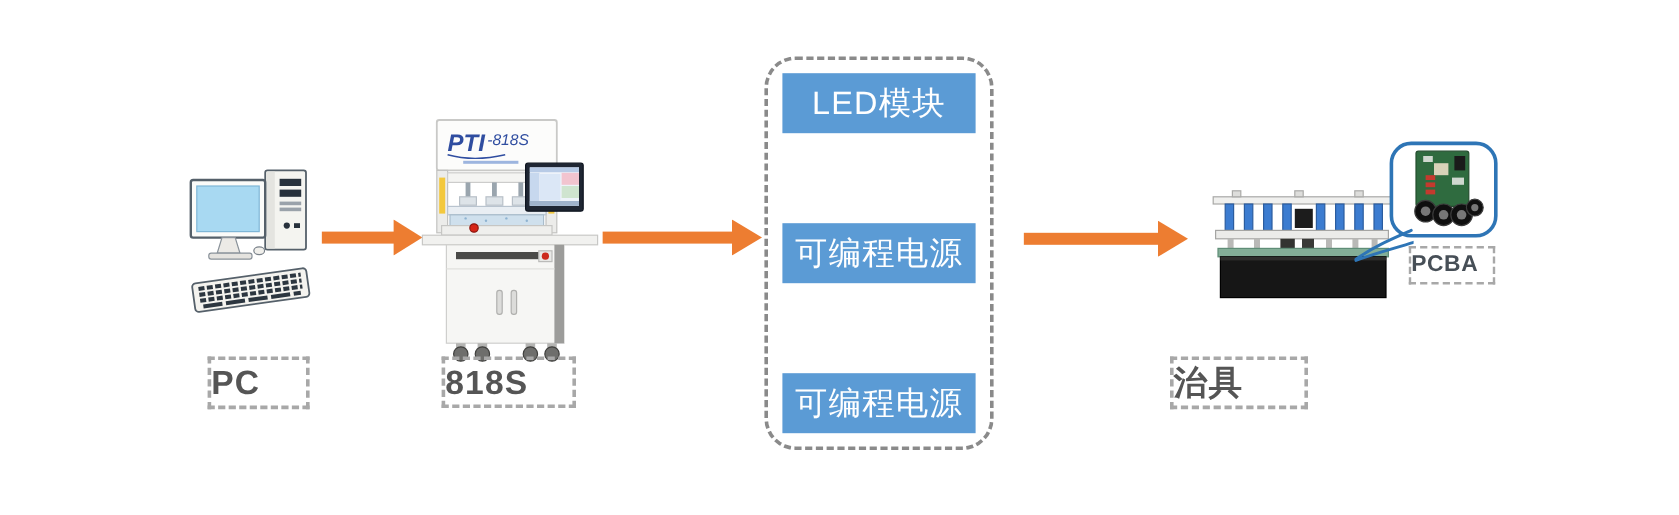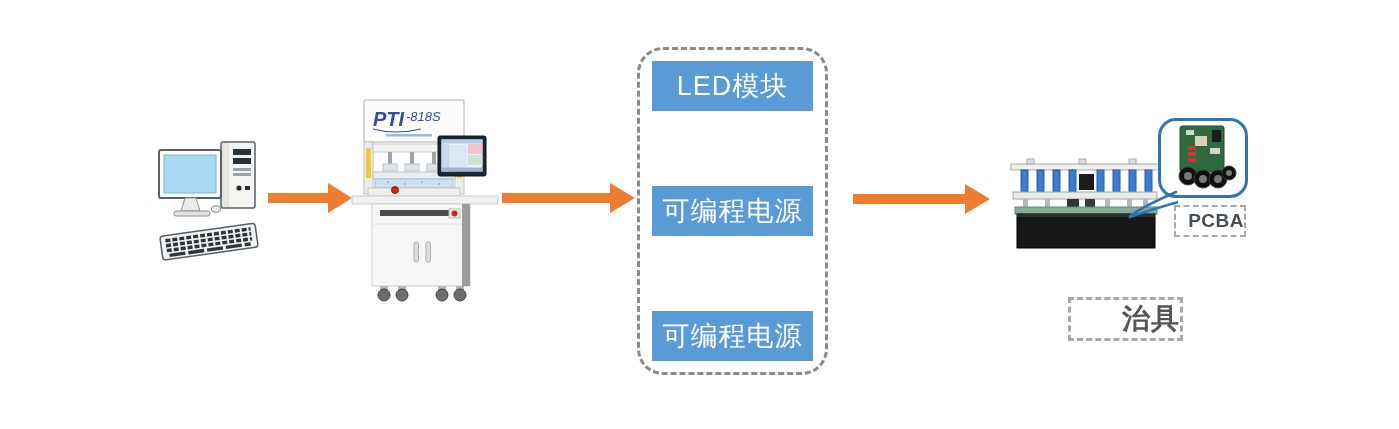--- a/index.html
+++ b/index.html
@@ -4,21 +4,21 @@
 <style>
   html,body{margin:0;padding:0;background:#fff;}
   .canvas{
     position:relative;width:1399px;height:429px;background:#ffffff;overflow:hidden;
     font-family:"Liberation Sans","DejaVu Sans",sans-serif;
   }
   .abs{position:absolute;}
   
   .label-box{
     position:absolute;border:3px dashed #a8a8a8;box-sizing:border-box;
-    display:flex;align-items:center;justify-content:flex-end;
+    display:flex;align-items:center;justify-content:flex-start;
     color:#555;font-size:28px;font-weight:600;letter-spacing:1px;background:transparent;
   }
   .label-box.small{font-size:19px;font-weight:700;border-width:2px;color:#474f57;letter-spacing:.5px;}
   
   .module-list{
     position:absolute;left:637px;top:47px;width:191px;height:328px;
     border:3px dashed #8a8a8a;border-radius:26px;box-sizing:border-box;
     display:flex;flex-direction:column;justify-content:space-between;
     padding:11px 12px;background:transparent;
   }
@@ -62,20 +62,23 @@
     </g>
 
     <g transform="rotate(-8 52 106)">
       <rect x="6" y="94" width="96" height="24" rx="3" fill="#f4f3ef" stroke="#55606a" stroke-width="1.5"></rect>
       <line x1="11" y1="99" x2="97" y2="99" stroke="#2c3640" stroke-width="3.4" stroke-dasharray="5 2"></line>
       <line x1="11" y1="104" x2="97" y2="104" stroke="#2c3640" stroke-width="3.4" stroke-dasharray="5 2"></line>
       <line x1="11" y1="109" x2="97" y2="109" stroke="#2c3640" stroke-width="3.4" stroke-dasharray="5 2"></line>
       <line x1="13" y1="114" x2="95" y2="114" stroke="#2c3640" stroke-width="3.4" stroke-dasharray="16 3"></line>
     </g>
   </svg>
+  <div class="label-box" style="left:173px;top:297px;width:85px;height:44px;">
+    <span>PC</span>
+  </div>
 
   <svg class="arrow-svg" style="left:268px;top:183px;" width="84" height="30" viewBox="0 0 84 30">
     <rect x="0" y="10" width="61" height="10" fill="#ED7D31"></rect>
     <polygon points="60,0 84,15 60,30" fill="#ED7D31"></polygon>
   </svg>
 
   <svg class="abs" style="left:350px;top:90px;" width="152" height="214" viewBox="0 0 152 214">
 
     <g>
       <rect x="14" y="10" width="100" height="42" rx="2" fill="#fcfcfb" stroke="#c9c9c7" stroke-width="1.5"></rect>
@@ -135,20 +138,23 @@
       <rect x="30" y="196" width="8" height="6" fill="#b5b5b3"></rect>
         <circle cx="34" cy="205" r="6" fill="#6e6e6c" stroke="#3f3f3d"></circle>
       <rect x="48" y="196" width="8" height="6" fill="#b5b5b3"></rect>
         <circle cx="52" cy="205" r="6" fill="#6e6e6c" stroke="#3f3f3d"></circle>
       <rect x="88" y="196" width="8" height="6" fill="#b5b5b3"></rect>
         <circle cx="92" cy="205" r="6" fill="#6e6e6c" stroke="#3f3f3d"></circle>
       <rect x="106" y="196" width="8" height="6" fill="#b5b5b3"></rect>
         <circle cx="110" cy="205" r="6" fill="#6e6e6c" stroke="#3f3f3d"></circle>
     </g>
   </svg>
+  <div class="label-box" style="left:368px;top:297px;width:112px;height:43px;">
+    <span>818S</span>
+  </div>
 
   <svg class="arrow-svg" style="left:502px;top:183px;" width="133" height="30" viewBox="0 0 133 30">
     <rect x="0" y="10" width="109" height="10" fill="#ED7D31"></rect>
     <polygon points="108,0 133,15 108,30" fill="#ED7D31"></polygon>
   </svg>
 
   <div class="module-list">
     <div class="module-item">
       <span>LED模块</span>
     </div>
@@ -221,17 +227,17 @@
 
   <svg class="abs" style="left:1128px;top:190px;" width="50" height="32" viewBox="0 0 50 32">
     <path d="M48,2 C30,10 16,16 2,26" stroke="#2e75b6" stroke-width="2.5" fill="none" stroke-linecap="round"></path>
     <path d="M50,12 C34,17 18,21 2,27" stroke="#2e75b6" stroke-width="2.5" fill="none" stroke-linecap="round"></path>
   </svg>
 
   <div class="label-box small" style="left:1174px;top:205px;width:72px;height:32px;">
     <span>PCBA</span>
   </div>
 
-  <div class="label-box" style="left:1068px;top:297px;width:115px;height:44px;">
+  <div class="label-box" style="left:975px;top:297px;width:115px;height:44px;">
     <span>治具</span>
   </div>
 
 </div>
 
 </body></html>

